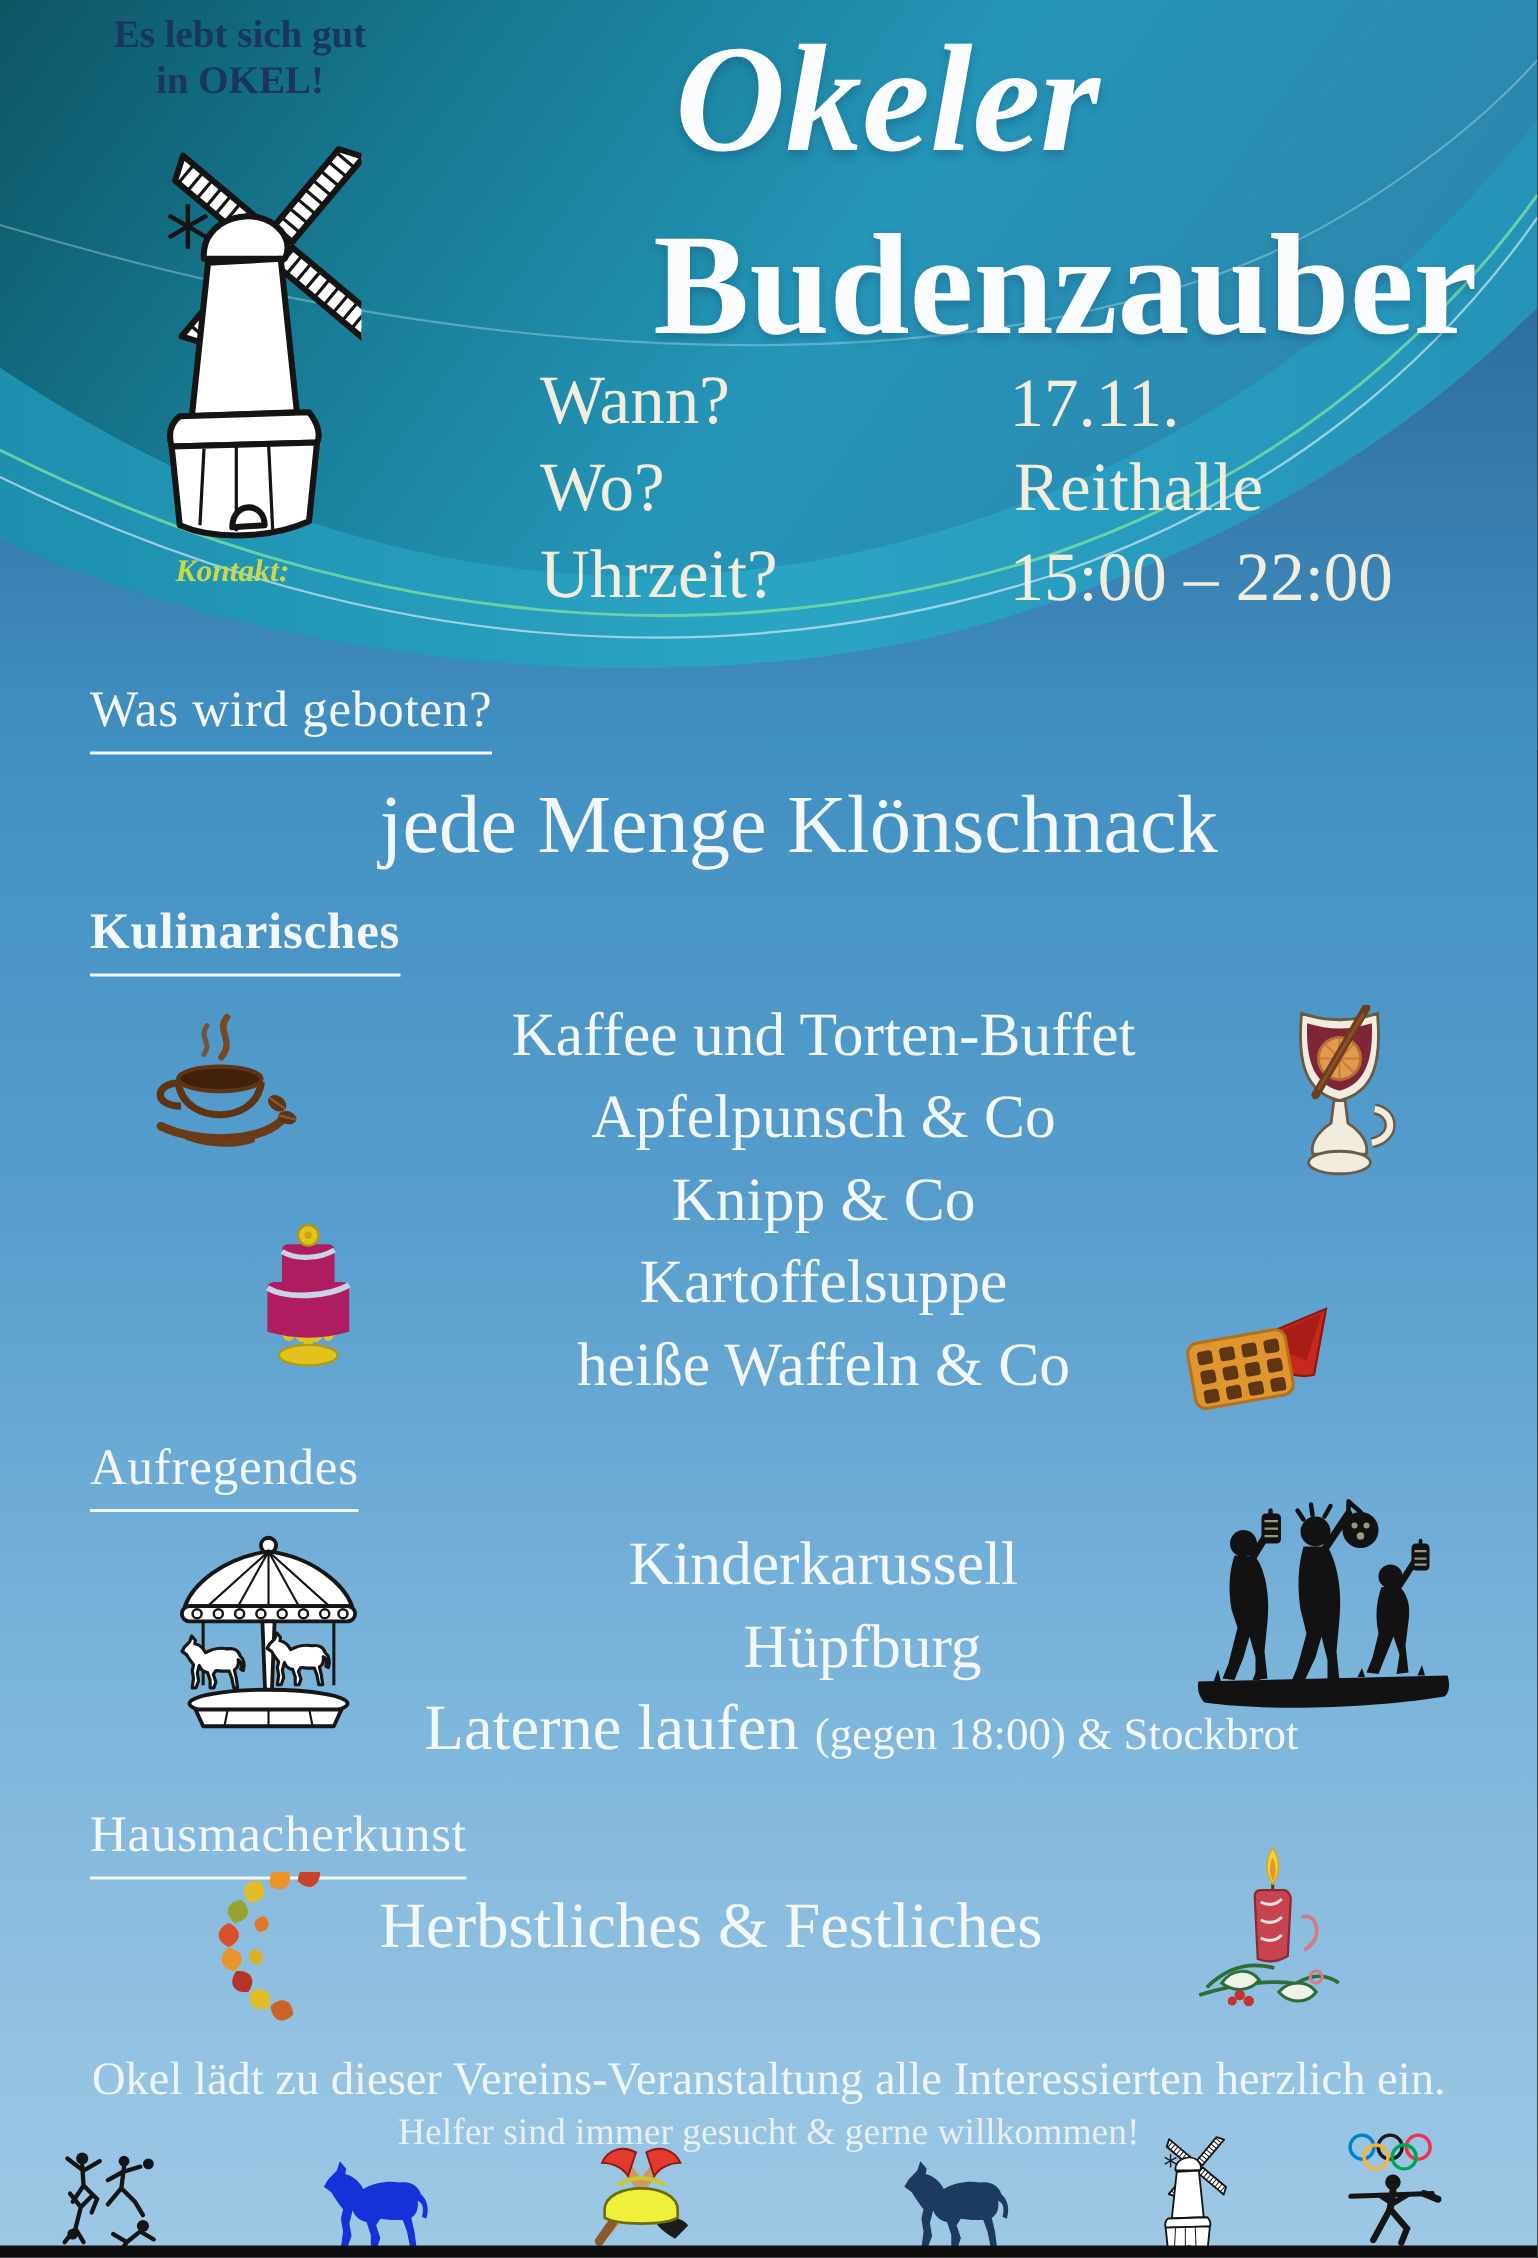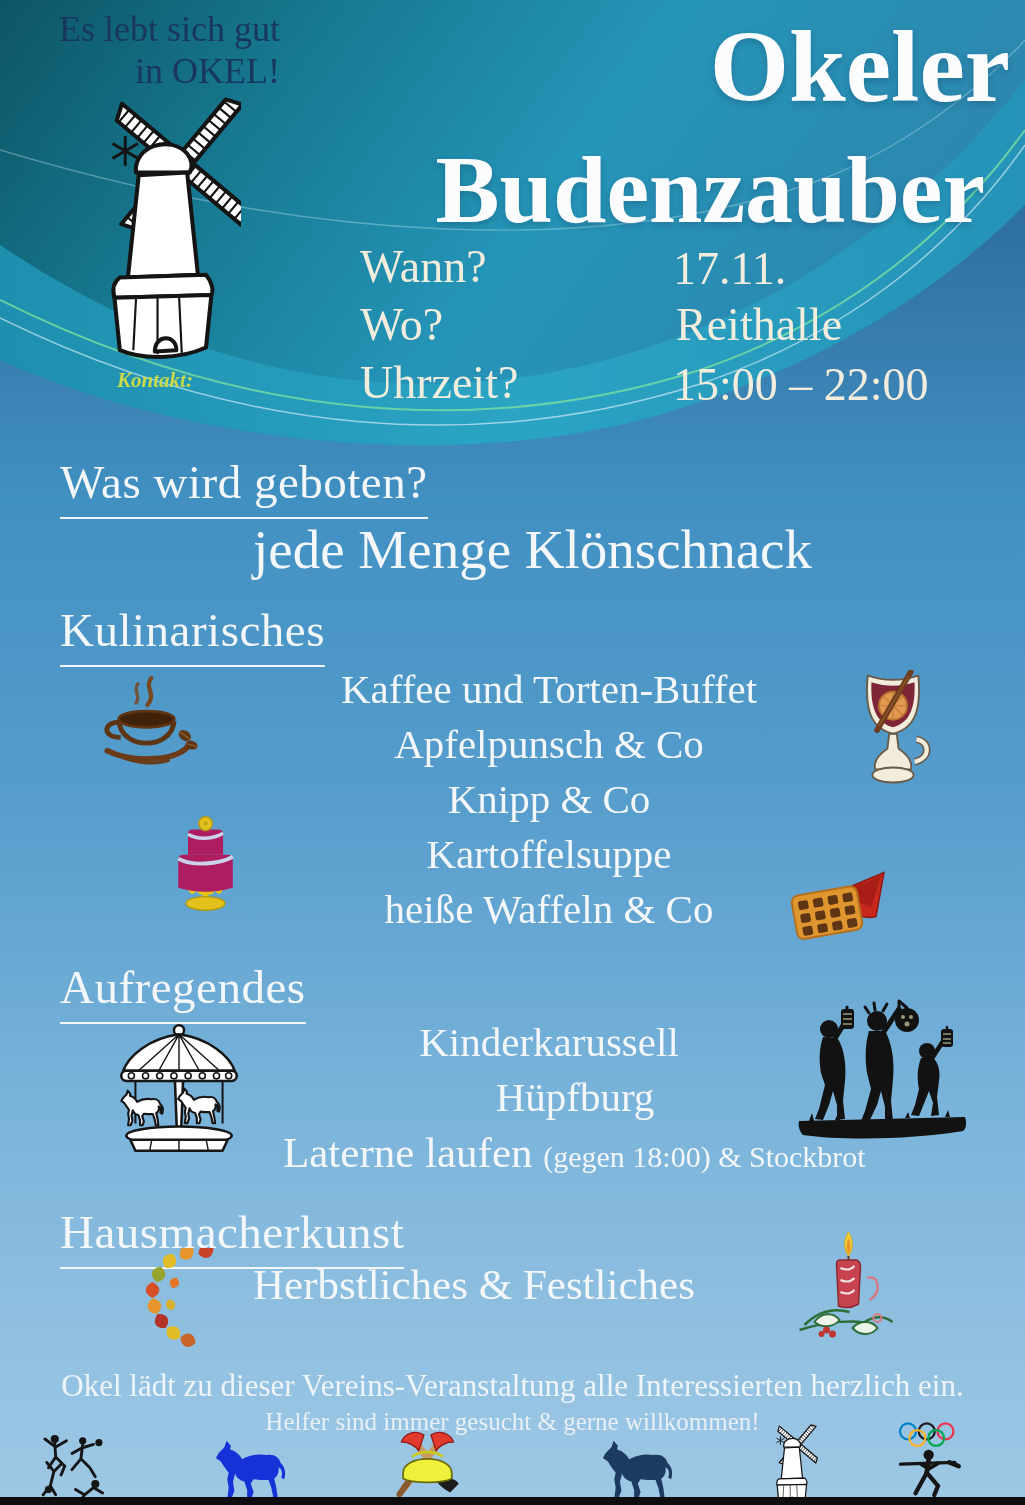--- a/index.html
+++ b/index.html
@@ -6,29 +6,29 @@
   #poster{
     position:relative; width:1025px; height:1505px; overflow:hidden;
     font-family:"Liberation Serif","DejaVu Serif",serif;
     background:linear-gradient(180deg,
       #4190c2 0%, #4190c2 33%,
       #569dcc 53%, #79b3da 73%,
       #92c1e1 90%, #9dc8e5 99.4%);
   }
   .abs{position:absolute;}
   .heading{
-    font-size:47px; color:#f4f7f9; letter-spacing:.5px;
+    font-size:34px; color:#f4f7f9; letter-spacing:.5px;
     display:inline-block; padding-bottom:8px;
     border-bottom:2.5px solid rgba(248,250,252,.95);
   }
   .bodytxt{font-size:41px; color:#f4f7f9; white-space:nowrap;}
   .centerline{left:149px; width:800px; text-align:center;}
   .title{font-weight:bold; color:#fafcfd; text-shadow:0 3px 6px rgba(10,40,70,.25); white-space:nowrap;}
   .qlabel,.qvalue{font-size:46px; color:#f3edde; white-space:nowrap;}
-  .tagline{font-size:36px; font-weight:normal; color:#18365e; text-align:right; line-height:1.18;}
+  .tagline{font-size:26px; font-weight:bold; color:#18365e; text-align:center; line-height:1.18;}
   .kontakt{font-size:21px; font-weight:bold; color:#c9d94a; text-align:center; line-height:1.35;}
   .footer1{font-size:31px; color:#eef4f8; text-align:center; width:100%;}
   .footer2{font-size:25px; color:#e8f0f6; text-align:center; width:100%;}
   .note{font-size:30px;}
   svg{display:block;}
 </style>
 </head>
 <body>
 
 <svg width="0" height="0" style="position:absolute">
@@ -105,36 +105,36 @@
   <div class="abs" style="left:66px;top:80px;">
     <svg width="175" height="290" viewBox="0 0 130 210">
         <use href="#mill"></use>
       </svg>
   </div>
 
   <div class="abs kontakt" style="left:30px;top:366px;width:250px;font-style:italic;">
     <div>Kontakt:</div>
   </div>
 
-  <div class="abs title" style="left:450px;top:8px;width:560px;text-align:right;font-size:102px;">Okeler</div>
+  <div class="abs title" style="left:450px;top:8px;width:560px;text-align:left;font-size:102px;font-style:italic;">Okeler</div>
   <div class="abs title" style="left:255px;top:134px;width:730px;text-align:right;font-size:96px;">Budenzauber</div>
 
   <div class="abs qlabel" style="left:360px;top:240px;">Wann?</div>
   <div class="abs qvalue" style="left:673px;top:242px;">17.11.</div>
   <div class="abs qlabel" style="left:360px;top:298px;">Wo?</div>
   <div class="abs qvalue" style="left:676px;top:298px;font-family:Liberation Serif, serif;">Reithalle</div>
   <div class="abs qlabel" style="left:360px;top:356px;">Uhrzeit?</div>
   <div class="abs qvalue" style="left:673px;top:358px;">15:00 – 22:00</div>
 
   <div class="abs" style="left:60px;top:455px;">
     <span class="heading">Was wird geboten?</span>
   </div>
   <div class="abs bodytxt" style="left:253px;top:518px;font-size:55px;">jede Menge Klönschnack</div>
 
-  <div class="abs" style="left:60px;top:603px;">
+  <div class="abs" style="left:60px;top:603px;font-weight:bold;">
     <span class="heading">Kulinarisches</span>
   </div>
   <div class="abs bodytxt centerline" style="top:665px;">Kaffee und Torten-Buffet</div>
   <div class="abs bodytxt centerline" style="top:720px;">Apfelpunsch &amp; Co</div>
   <div class="abs bodytxt centerline" style="top:775px;">Knipp &amp; Co</div>
   <div class="abs bodytxt centerline" style="top:830px;">Kartoffelsuppe</div>
   <div class="abs bodytxt centerline" style="top:885px;">heiße Waffeln &amp; Co</div>
 
   <div class="abs" style="left:92px;top:672px;">
     <svg width="110" height="105" viewBox="0 0 115 105">

